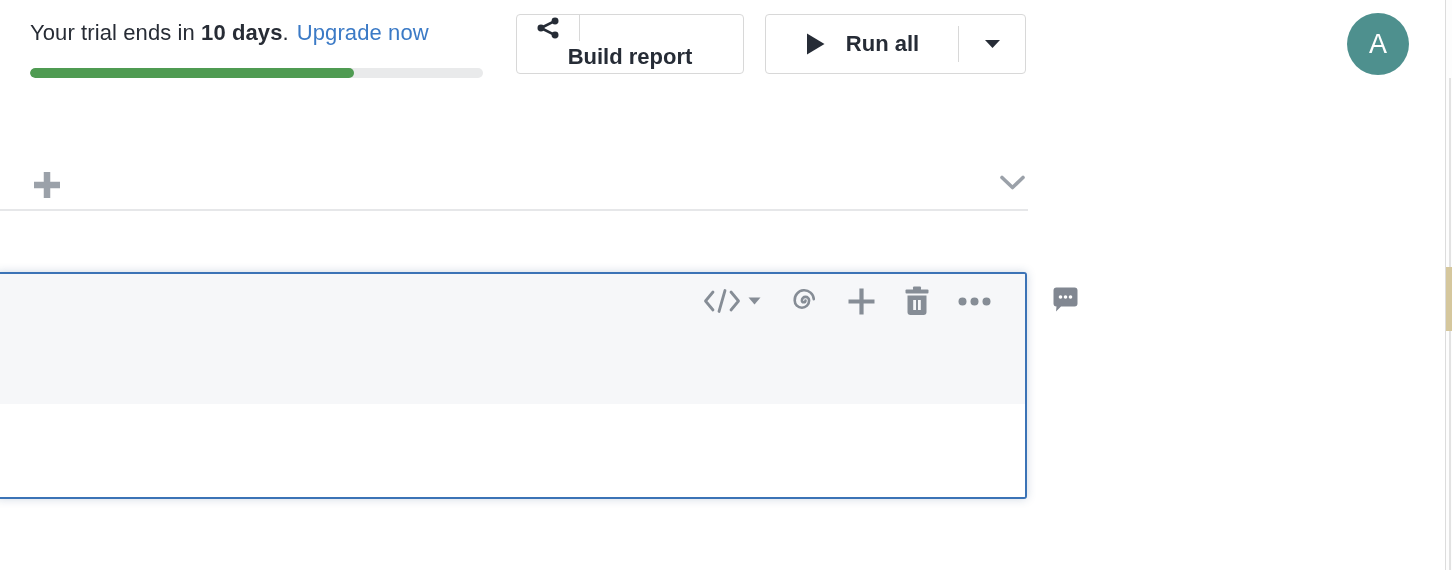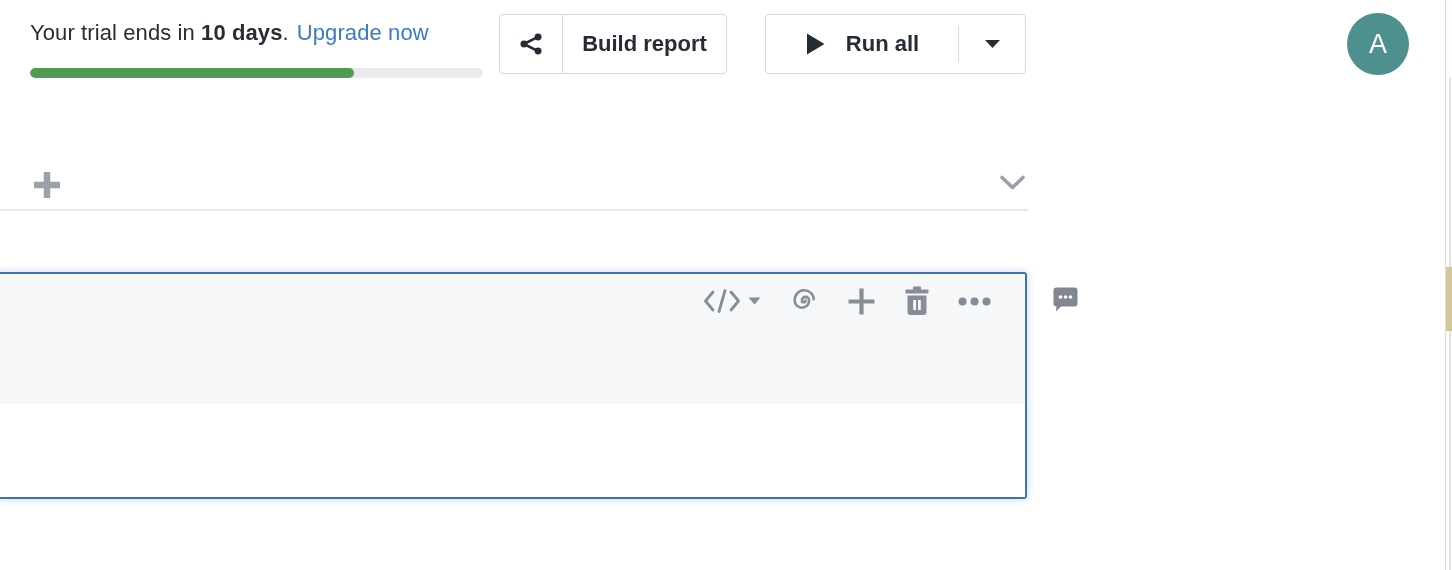--- a/index.html
+++ b/index.html
@@ -26,21 +26,21 @@
     background: #e9eaeb; border-radius: 5px; overflow: hidden;
   }
   .progress-fill { height: 100%; background: #4f9b52; border-radius: 5px; }
 
   
   .btn-group {
     position: absolute; top: 14px; height: 60px;
     display: flex; align-items: stretch;
     background: #fff; border: 1px solid #d8d8d8; border-radius: 4px;
   }
-  .group-a { left: 499px; width: 228px; }
+  .group-a { left: 516px; width: 228px; flex-direction: column; }
   .group-b { left: 765px; width: 261px; }
   .seg {
     display: flex; align-items: center; justify-content: center;
     background: transparent; border: none; cursor: pointer;
     font-family: inherit; font-size: 22px; font-weight: 700; color: #262c36;
   }
   .seg-share { width: 63px; border-right: 1px solid #d8d8d8; }
   .seg-build { flex: 1; }
   .seg-run { flex: 1; gap: 20px; }
   .inner-divider { width: 1px; background: #d8d8d8; margin: 11px 0; }

